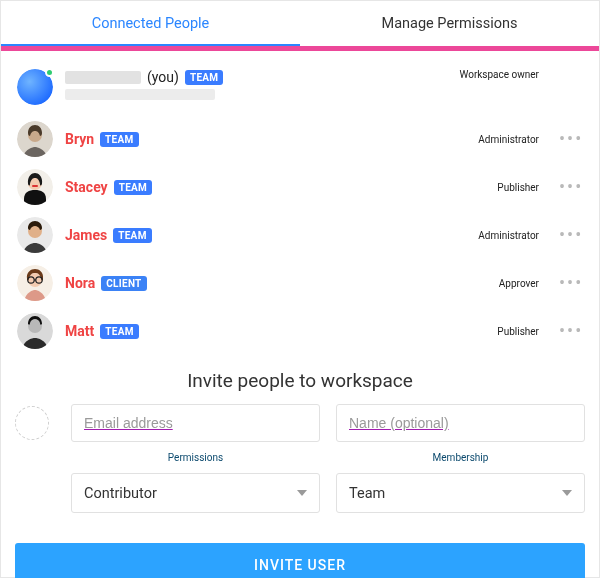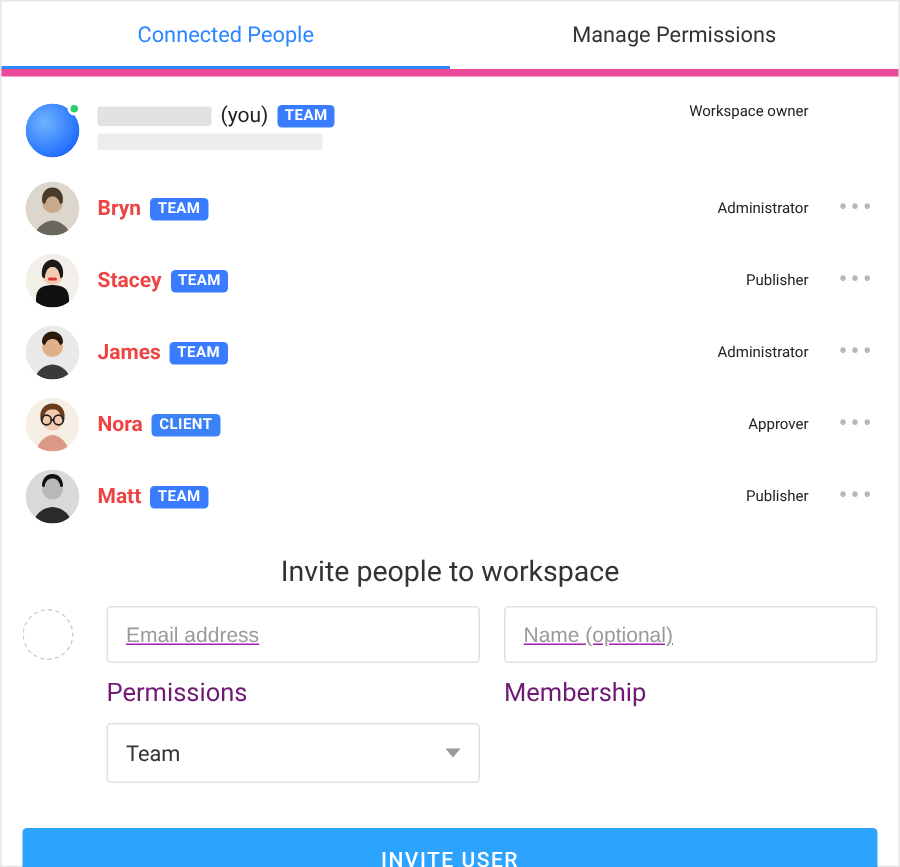--- a/index.html
+++ b/index.html
@@ -112,21 +112,21 @@
     height: 38px;
     border: 1px solid #e1e1e1;
     border-radius: 3px;
     padding: 0 12px;
     font-size: 14px;
     color: #a21caf;
     background:#fff;
     text-decoration:underline;
   }
   .text-input::placeholder { color: #9a9a9a; }
-  .label { font-size: 17px; color: #701a75; }
+  .label { font-size: 10px; color: #0c4a6e; text-align: center; }
   .select {
     width: 100%;
     height: 40px;
     border: 1px solid #e1e1e1;
     border-radius: 3px;
     background: #fff;
     display: flex; align-items: center; justify-content: space-between;
     padding: 0 12px;
     cursor: pointer;
   }
@@ -289,20 +289,24 @@
       <div class="avatar-placeholder"></div>
       <input class="text-input" placeholder="Email address" style="">
       <input class="text-input" placeholder="Name (optional)" style="">
 
       <div></div>
       <div class="label">Permissions</div>
       <div class="label">Membership</div>
 
       <div></div>
       <div class="select">
+        <span class="select-value">Contributor</span>
+        <span class="chevron"></span>
+      </div>
+      <div class="select">
         <span class="select-value">Team</span>
         <span class="chevron"></span>
       </div>
     </div>
   </div>
 
   <div class="invite-btn">INVITE USER</div>
 
 </div>
 

